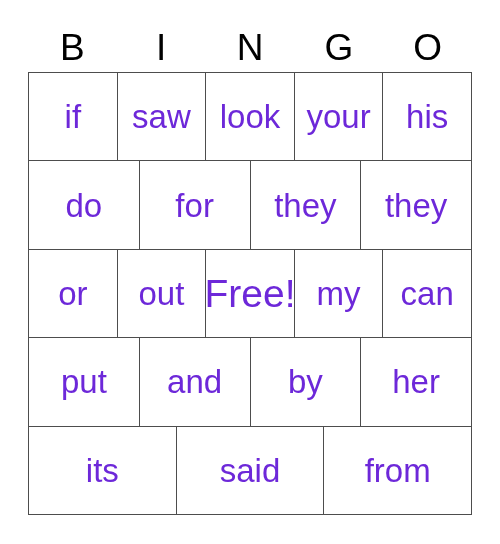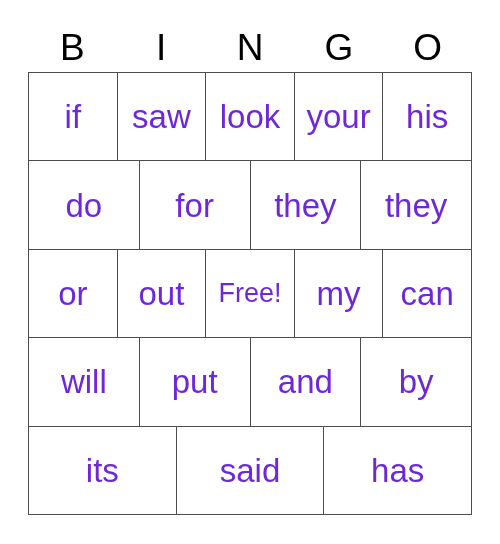--- a/index.html
+++ b/index.html
@@ -69,21 +69,21 @@
     overflow: hidden;
   }
   .cell-text {
     font-size: 33px;
     line-height: 1;
     color: #6d28d9;
     white-space: nowrap;
     text-align: right;
   }
   .cell.free .cell-text {
-    font-size: 27px;
+    font-size: 39px;
   }
 </style>
 </head>
 <body>
 
 <div class="card">
 
   <div class="header-row">
     <div class="header-cell">B</div>
     <div class="header-cell">I</div>
@@ -140,39 +140,39 @@
       <div class="cell">
           <span class="cell-text">my</span>
         </div>
       <div class="cell">
           <span class="cell-text">can</span>
         </div>
     </div>
 
     <div class="grid-row">
       <div class="cell">
-          <span class="cell-text">will</span>
-        </div>
-      <div class="cell">
           <span class="cell-text">put</span>
         </div>
       <div class="cell">
           <span class="cell-text">and</span>
         </div>
       <div class="cell">
           <span class="cell-text">by</span>
+        </div>
+      <div class="cell">
+          <span class="cell-text">her</span>
         </div>
     </div>
 
     <div class="grid-row">
       <div class="cell">
           <span class="cell-text">its</span>
         </div>
       <div class="cell">
           <span class="cell-text">said</span>
         </div>
       <div class="cell">
-          <span class="cell-text">has</span>
+          <span class="cell-text">from</span>
         </div>
     </div>
 
   </div>
 </div>
 
 </body></html>

